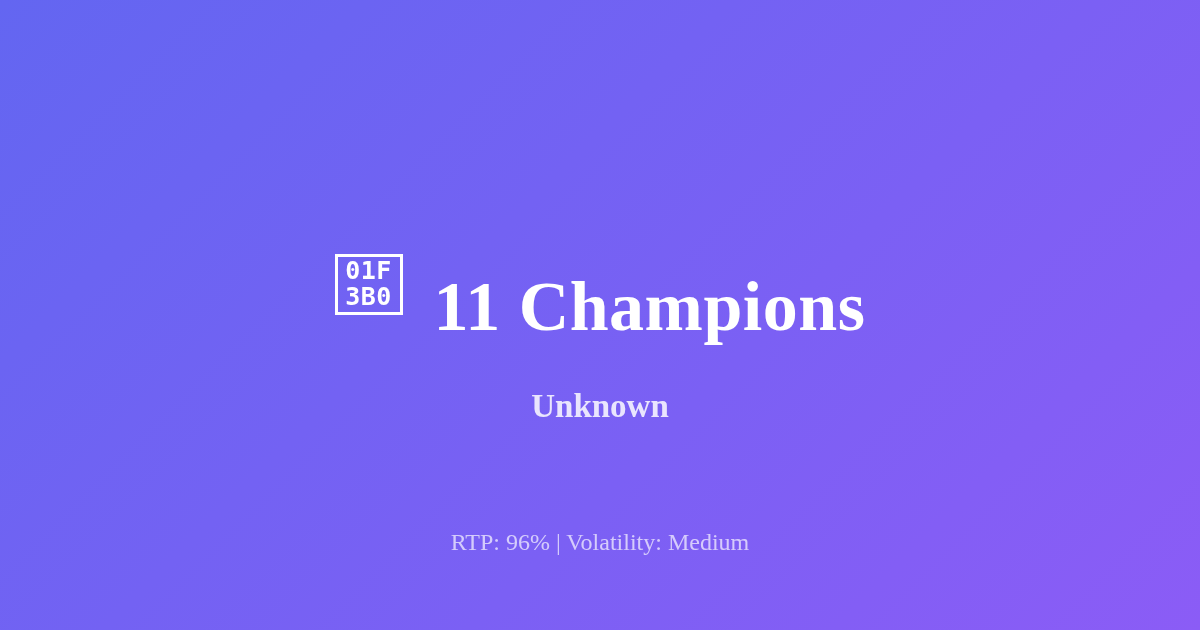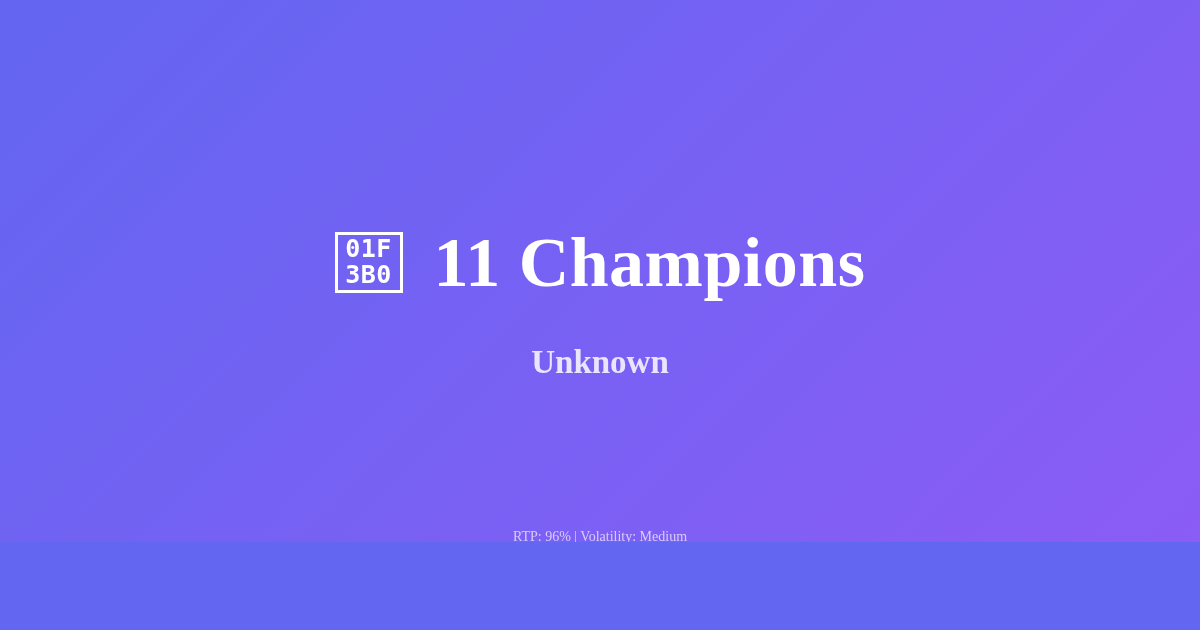--- a/index.html
+++ b/index.html
@@ -12,21 +12,21 @@
   }
 
   body {
     font-family: "Liberation Serif", "DejaVu Serif", serif;
     background: #6366F1;
   }
 
   #card {
     position: relative;
     width: 1200px;
-    height: 542px;
+    height: 630px;
     background: linear-gradient(135deg, #6366F1 0%, #8B5CF6 100%);
     display: flex;
     flex-direction: column;
     align-items: center;
     overflow: hidden;
   }
 
   
   .center-group {
     position: absolute;
@@ -68,20 +68,21 @@
   .tofu span { display: block; }
 
   .title-text {
     font-family: "Liberation Serif", "DejaVu Serif", serif;
     font-weight: 700;
     font-size: 70px;
     line-height: 1;
     color: #FFFFFF;
     white-space: nowrap;
     letter-spacing: 0.5px;
+    margin-top: 44px;
   }
 
   .subtitle {
     margin-top: 48px;
     font-family: "Liberation Serif", "DejaVu Serif", serif;
     font-weight: 700;
     font-size: 33px;
     line-height: 1;
     color: rgba(255, 255, 255, 0.84);
     white-space: nowrap;
@@ -89,21 +90,21 @@
 
   
   .meta {
     position: absolute;
     left: 0;
     right: 0;
     top: 530px;
     text-align: center;
     font-family: "Liberation Serif", "DejaVu Serif", serif;
     font-weight: 400;
-    font-size: 14px;
+    font-size: 24px;
     line-height: 1;
     color: rgba(255, 255, 255, 0.68);
     white-space: nowrap;
   }
 </style>
 </head>
 <body>
 
 <div id="card">
 

